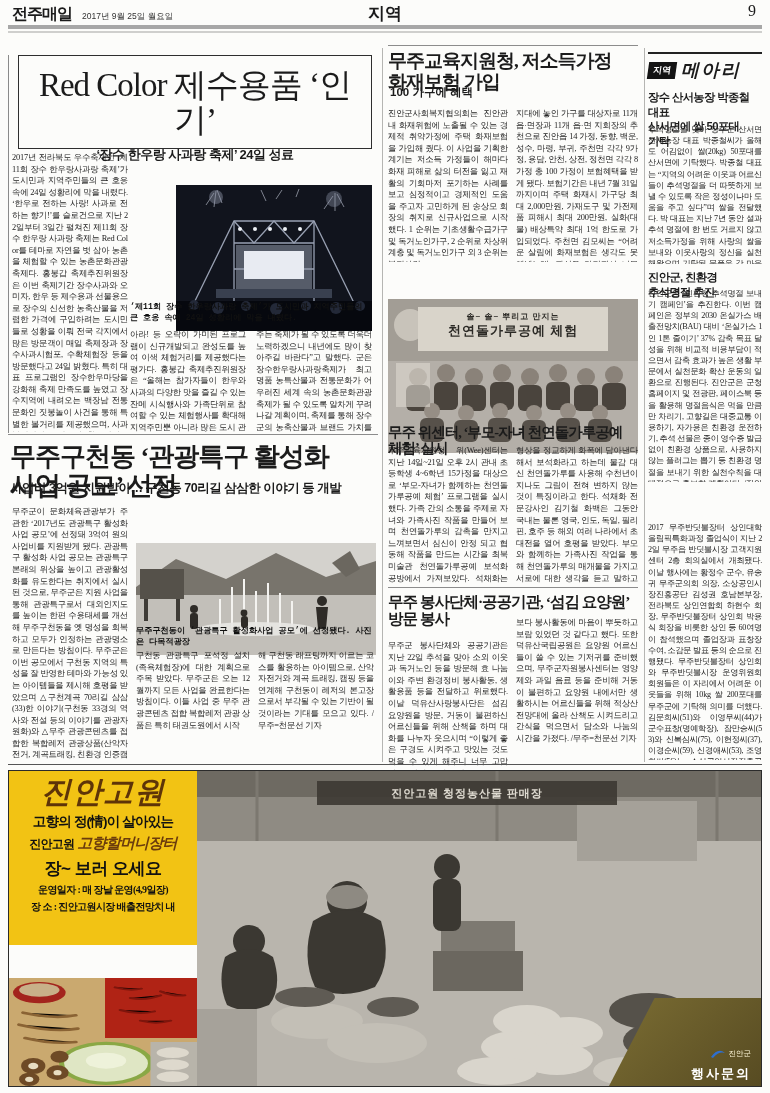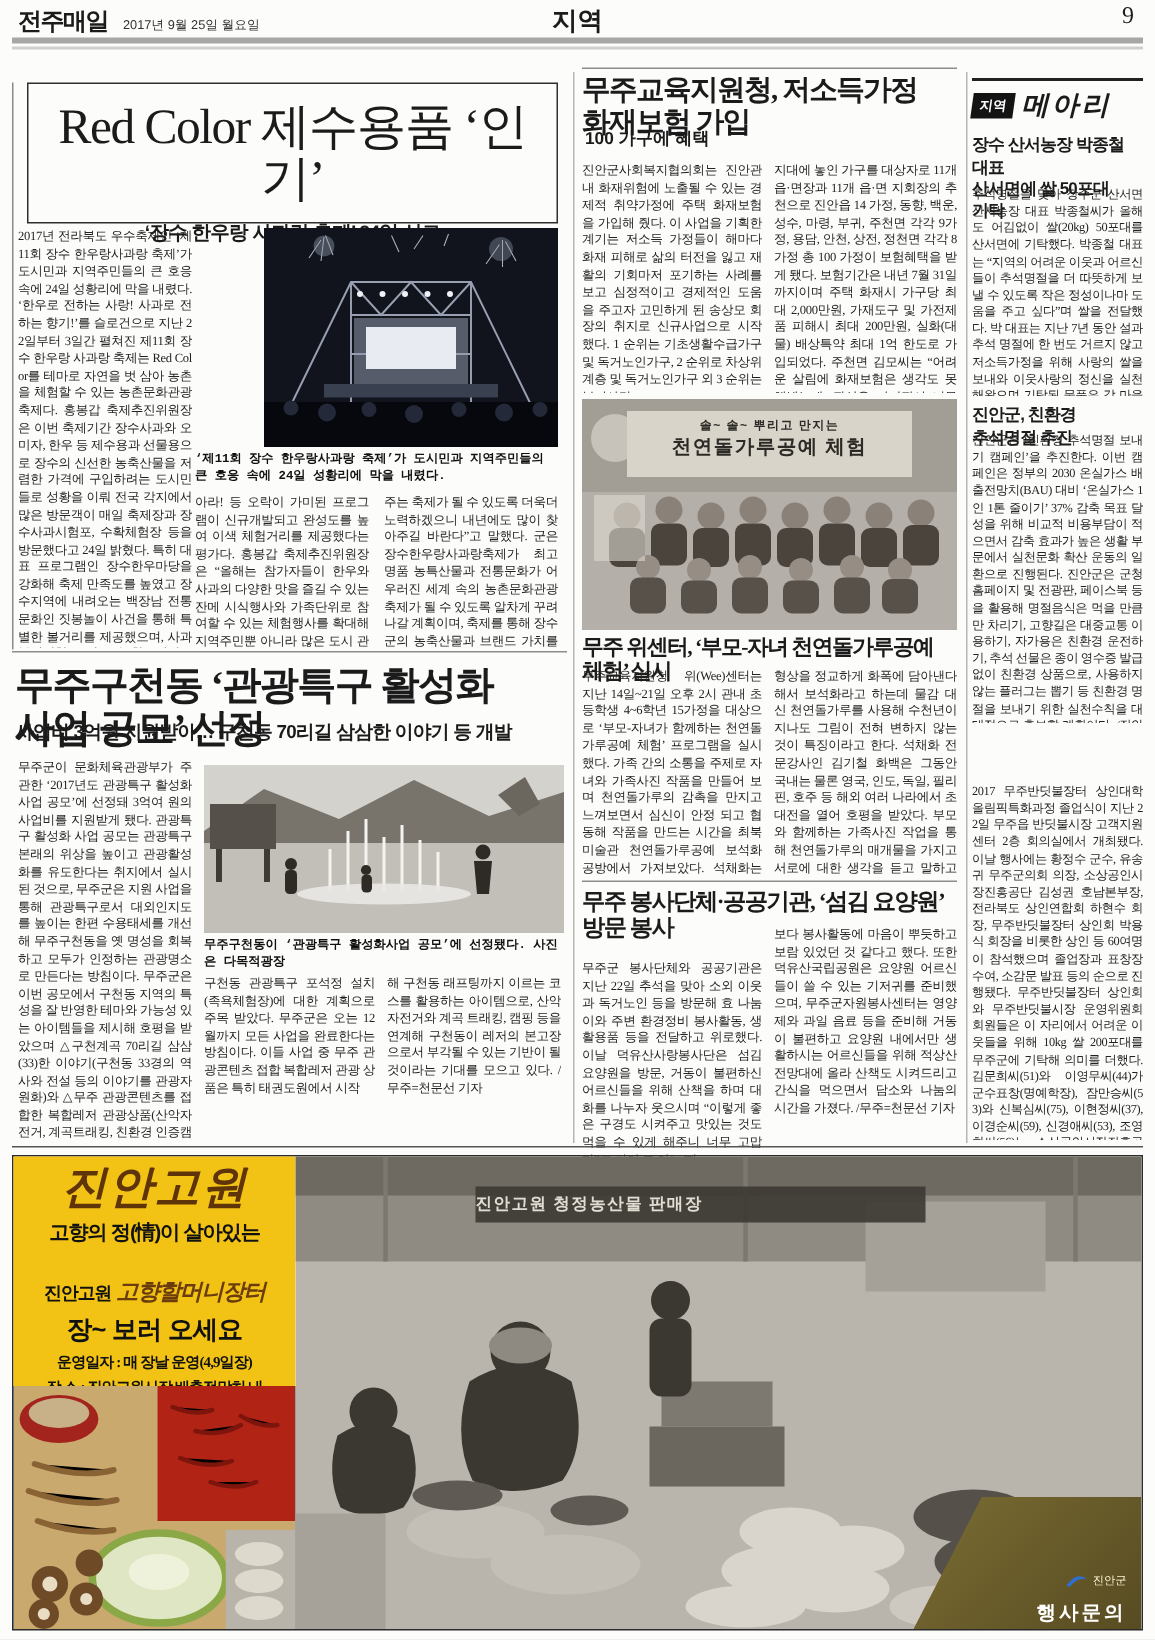--- a/index.html
+++ b/index.html
@@ -6,21 +6,21 @@
   .page{position:relative;width:770px;height:1093px;background:#fcfcfa;margin:0 auto;
         font-family:"Liberation Serif","DejaVu Serif",serif;color:#1b1b1b;overflow:hidden;}
   .abs{position:absolute;}
   .sans{font-family:"Liberation Sans","DejaVu Sans",sans-serif;}
   .body-text{font-size:8.4px;line-height:1.38;text-align:justify;word-break:break-all;
              letter-spacing:-0.2px;overflow:hidden;color:#222;}
   .caption{font-family:Liberation Mono, monospace;font-size:8.2px;font-weight:bold;
            line-height:1.3;word-break:break-all;color:#111;overflow:hidden;}
   .hl-serif{font-weight:bold;letter-spacing:-1px;word-break:keep-all;line-height:1.1;}
   .rule{background:#8c8c8c;}
-  .photo{overflow:hidden;background:#0c4a6e;}
+  .photo{overflow:hidden;background:#f0abfc;margin-top:33px;}
   .photo svg{display:block;width:100%;height:100%;}
 
   
   #masthead{left:12px;top:4px;font-size:16px;font-weight:bold;letter-spacing:-1px;}
   #hdr-date{left:82px;top:11px;font-size:8.5px;color:#333;}
   #hdr-section{left:0;right:0;top:2px;text-align:center;font-size:17px;font-weight:bold;}
   #hdr-page{right:14px;top:2px;font-size:16px;}
   #hdr-rule1{left:8px;top:25px;width:754px;height:4px;background:#a7a7a7;}
   #hdr-rule2{left:8px;top:31px;width:754px;height:2px;background:#cfcfcd;}
 
@@ -78,32 +78,32 @@
   #sb1-body{left:648px;top:124px;width:114px;height:140px;}
   #sb2-title{left:648px;top:270px;width:114px;}
   #sb2-body{left:648px;top:288px;width:114px;height:194px;}
   #sb3-title{left:648px;top:488px;width:114px;}
   #sb3-body{left:648px;top:522px;width:114px;height:238px;}
 
   
   #ad-rule{left:8px;top:764px;width:754px;height:1px;background:#555;}
   #ad{left:8px;top:770px;width:754px;height:317px;border:1px solid #2b2b2b;display:flex;box-sizing:border-box;}
   #ad-left{width:188px;display:flex;flex-direction:column;}
-  #ad-yellow{background:#f2c314;height:153px;text-align:center;padding-top:6px;box-sizing:border-box;}
+  #ad-yellow{background:#f2c314;height:174px;text-align:center;padding-top:6px;box-sizing:border-box;}
   #ad-logo{font-size:30px;font-weight:bold;font-style:italic;color:#5e3408;letter-spacing:1px;line-height:1;}
   #ad-line1{font-size:13.5px;font-weight:bold;color:#111;margin-top:6px;letter-spacing:-0.8px;}
-  #ad-brand{margin-top:21px;letter-spacing:-0.8px;}
+  #ad-brand{margin-top:3px;letter-spacing:-0.8px;}
   #ad-brand .pfx{font-size:12px;font-weight:bold;color:#111;}
   #ad-brand .scr{font-size:15px;font-weight:bold;font-style:italic;color:#6b3c0d;}
   #ad-cta{font-size:17px;font-weight:bold;color:#111;margin-top:4px;letter-spacing:-0.5px;}
   .ad-small{font-size:10px;font-weight:bold;color:#111;margin-top:3px;letter-spacing:-0.6px;}
   #ad-food{flex:1;}
   #ad-photo{flex:1;position:relative;}
-  #market-banner{position:absolute;left:120px;top:20px;width:300px;height:24px;background:#3e3a34;
-                 color:#e8e4da;font-size:11px;font-weight:bold;text-align:left;line-height:24px;
+  #market-banner{position:absolute;left:120px;top:10px;width:300px;height:24px;background:#3e3a34;
+                 color:#e8e4da;font-size:11px;font-weight:bold;text-align:center;line-height:24px;
                  letter-spacing:1px;opacity:0.92;}
   #ad-badge{position:absolute;right:0;bottom:0;width:152px;height:88px;
             background:linear-gradient(135deg,#7b6d33,#574b22);
             clip-path:polygon(30% 0,100% 0,100% 100%,0 100%);
             text-align:right;padding:8px 10px 0 0;box-sizing:border-box;color:#fff;
             font-family:"Liberation Sans",sans-serif;}
   #badge-org{display:inline-flex;align-items:center;gap:3px;font-size:7.5px;color:#fdf6d8;margin-top:43px;}
   #badge-title{font-size:13px;font-weight:bold;letter-spacing:2px;margin-top:2px;}
   #badge-dept{font-size:8.5px;color:#f3e7b0;margin-top:3px;letter-spacing:0.5px;}
   #badge-phone{font-size:15px;font-weight:bold;letter-spacing:0.5px;margin-top:2px;}

